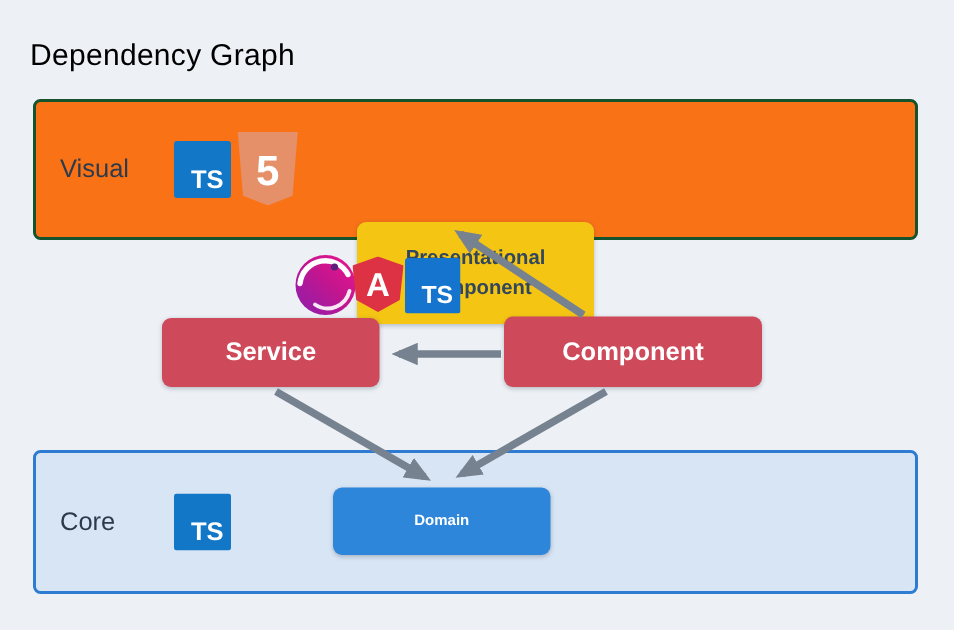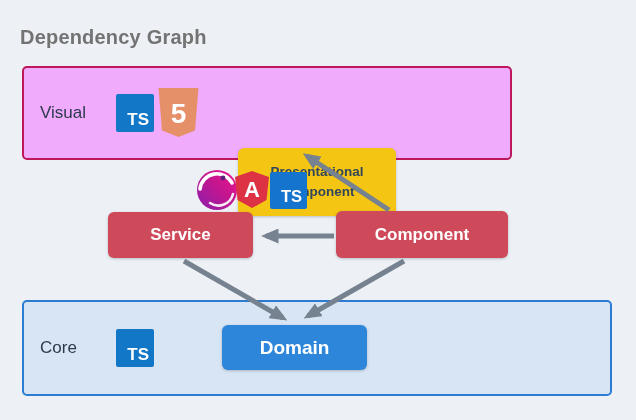--- a/index.html
+++ b/index.html
@@ -4,29 +4,29 @@
 <style>
   html,body{margin:0;padding:0;}
   body{
     width:636px;height:420px;position:relative;overflow:hidden;
     background:#EDF1F6;
     font-family:"Liberation Sans", sans-serif;
     color:#2C3A4D;
   }
   .abs{position:absolute;}
   .title{
-    left:20px;top:26px;font-size:20px;font-weight:bold;color:#737373;
+    left:20px;top:26px;font-size:20px;font-weight:normal;color:#000000;
     letter-spacing:.2px;
   }
   .group{
     border-radius:5px;box-sizing:border-box;
   }
   .group-visual{
-    left:22px;top:66px;width:490px;height:94px;
-    background:#f0abfc;border:2px solid #be185d;
+    left:22px;top:66px;width:590px;height:94px;
+    background:#f97316;border:2px solid #14532d;
   }
   .group-core{
     left:22px;top:300px;width:590px;height:96px;
     background:#D8E5F4;border:2px solid #2E7CD1;padding-left:12px;
   }
   .group-label{
     position:absolute;left:16px;top:50%;transform:translateY(-50%);
     font-size:17px;color:#2C3A4D;
   }
   .node{
@@ -38,21 +38,21 @@
   .node-prescomp{
     left:214px;top:80px;width:158px;height:68px;
     background:#F4C513;color:#33475C;font-size:13.5px;line-height:1.5;
   }
   .node-prescomp .wrap{width:110px;}
   .node-red{background:#CE4A5B;font-size:17px;}
   .node-service{left:108px;top:212px;width:145px;height:46px;}
   .node-component{left:336px;top:211px;width:172px;height:47px;}
   .node-domain{
     left:222px;top:325px;width:145px;height:45px;
-    background:#2E86DB;font-size:19px;
+    background:#2E86DB;font-size:10px;
   }
   .icon{position:absolute;display:block;}
   .icon svg{display:block;}
   .edges{left:0;top:0;width:636px;height:420px;pointer-events:none;}
 </style>
 </head>
 <body>
 
 <div class="abs title">Dependency Graph</div>
 

